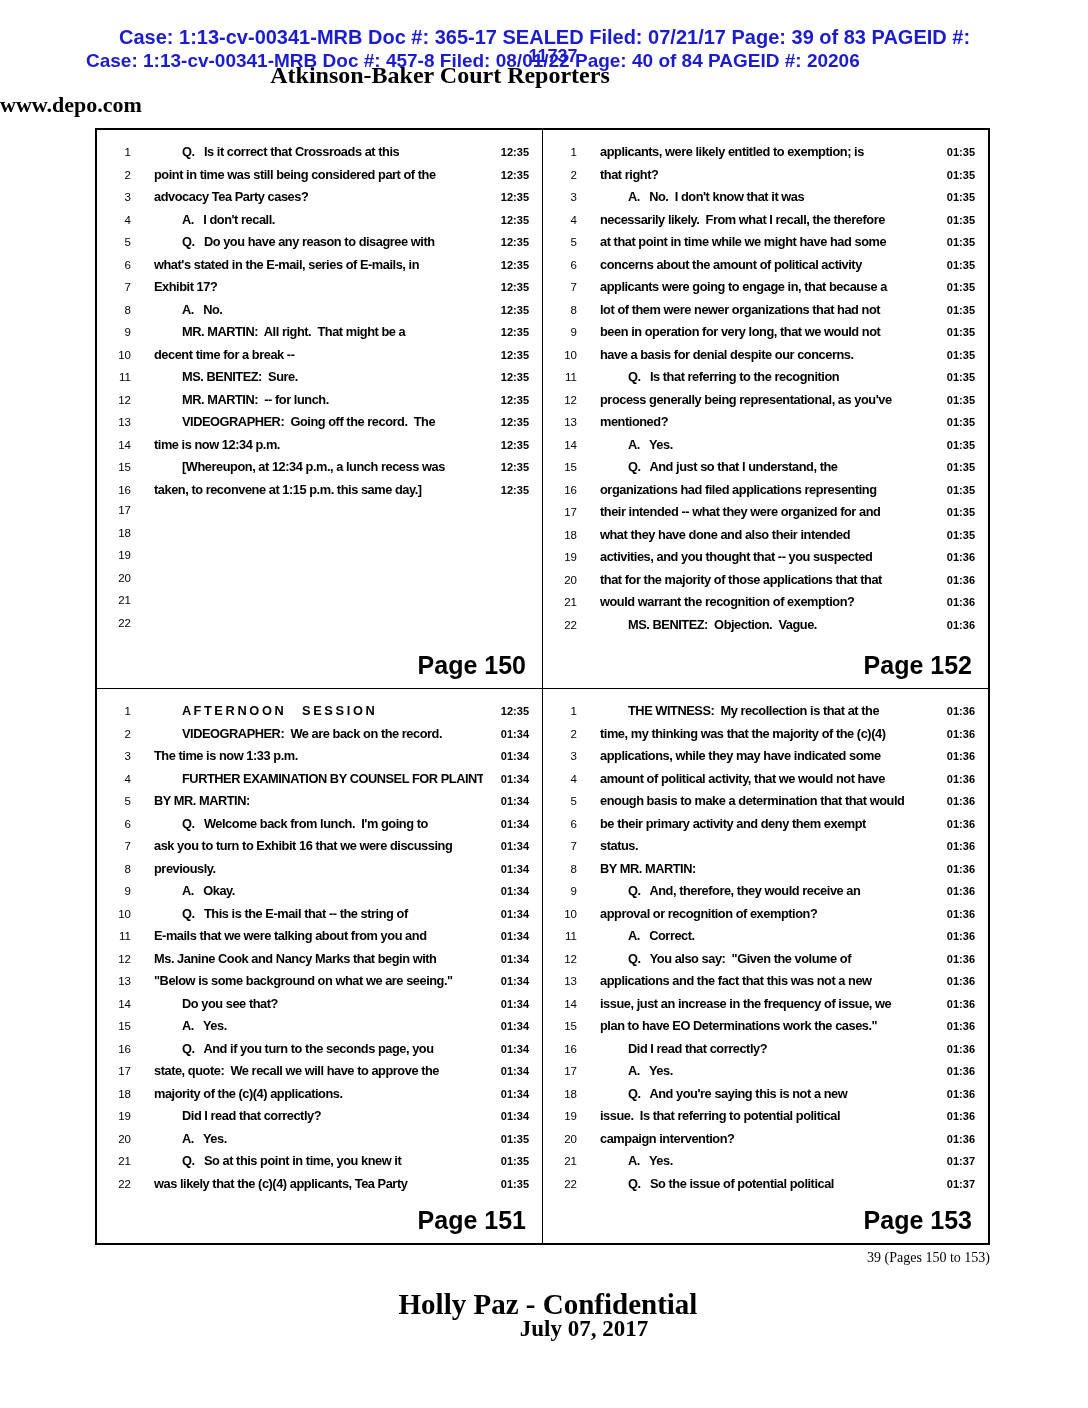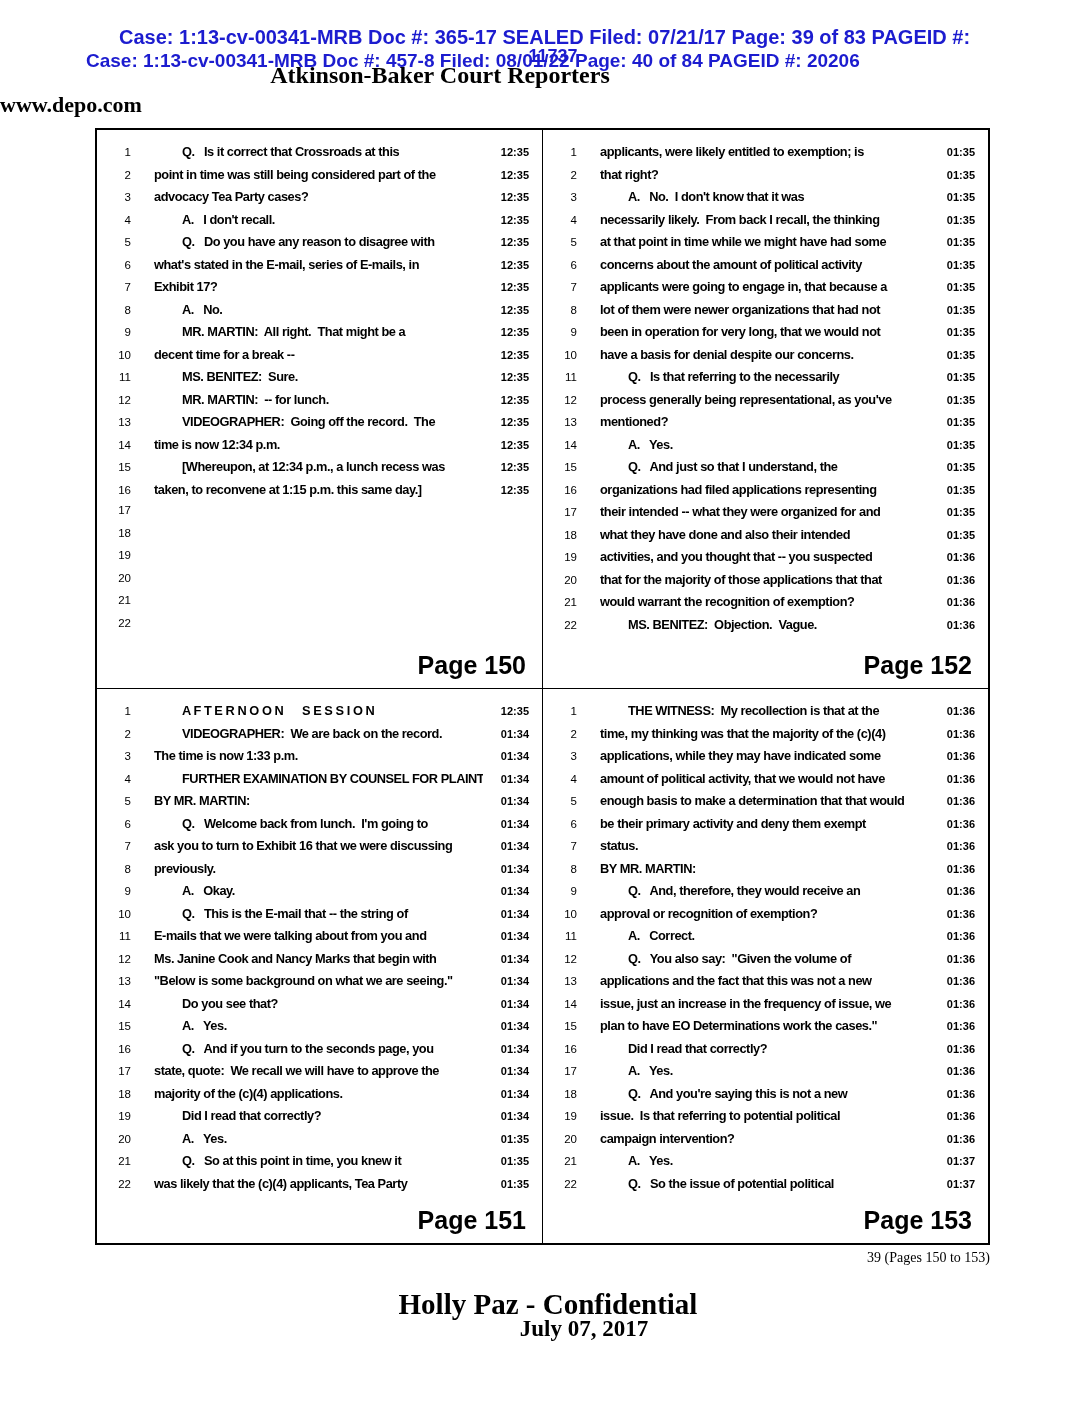--- a/index.html
+++ b/index.html
@@ -190,21 +190,21 @@
       </div>
 
       <div class="t-row">
         <span class="t-num">3</span>
         <span class="t-text ind-1">A.   No.  I don't know that it was</span>
         <span class="t-time">01:35</span>
       </div>
 
       <div class="t-row">
         <span class="t-num">4</span>
-        <span class="t-text ind-0">necessarily likely.  From back I recall, the thinking</span>
+        <span class="t-text ind-0">necessarily likely.  From what I recall, the therefore</span>
         <span class="t-time">01:35</span>
       </div>
 
       <div class="t-row">
         <span class="t-num">5</span>
         <span class="t-text ind-0">at that point in time while we might have had some</span>
         <span class="t-time">01:35</span>
       </div>
 
       <div class="t-row">
@@ -232,21 +232,21 @@
       </div>
 
       <div class="t-row">
         <span class="t-num">10</span>
         <span class="t-text ind-0">have a basis for denial despite our concerns.</span>
         <span class="t-time">01:35</span>
       </div>
 
       <div class="t-row">
         <span class="t-num">11</span>
-        <span class="t-text ind-1">Q.   Is that referring to the necessarily</span>
+        <span class="t-text ind-1">Q.   Is that referring to the recognition</span>
         <span class="t-time">01:35</span>
       </div>
 
       <div class="t-row">
         <span class="t-num">12</span>
         <span class="t-text ind-0">process generally being representational, as you've</span>
         <span class="t-time">01:35</span>
       </div>
 
       <div class="t-row">

